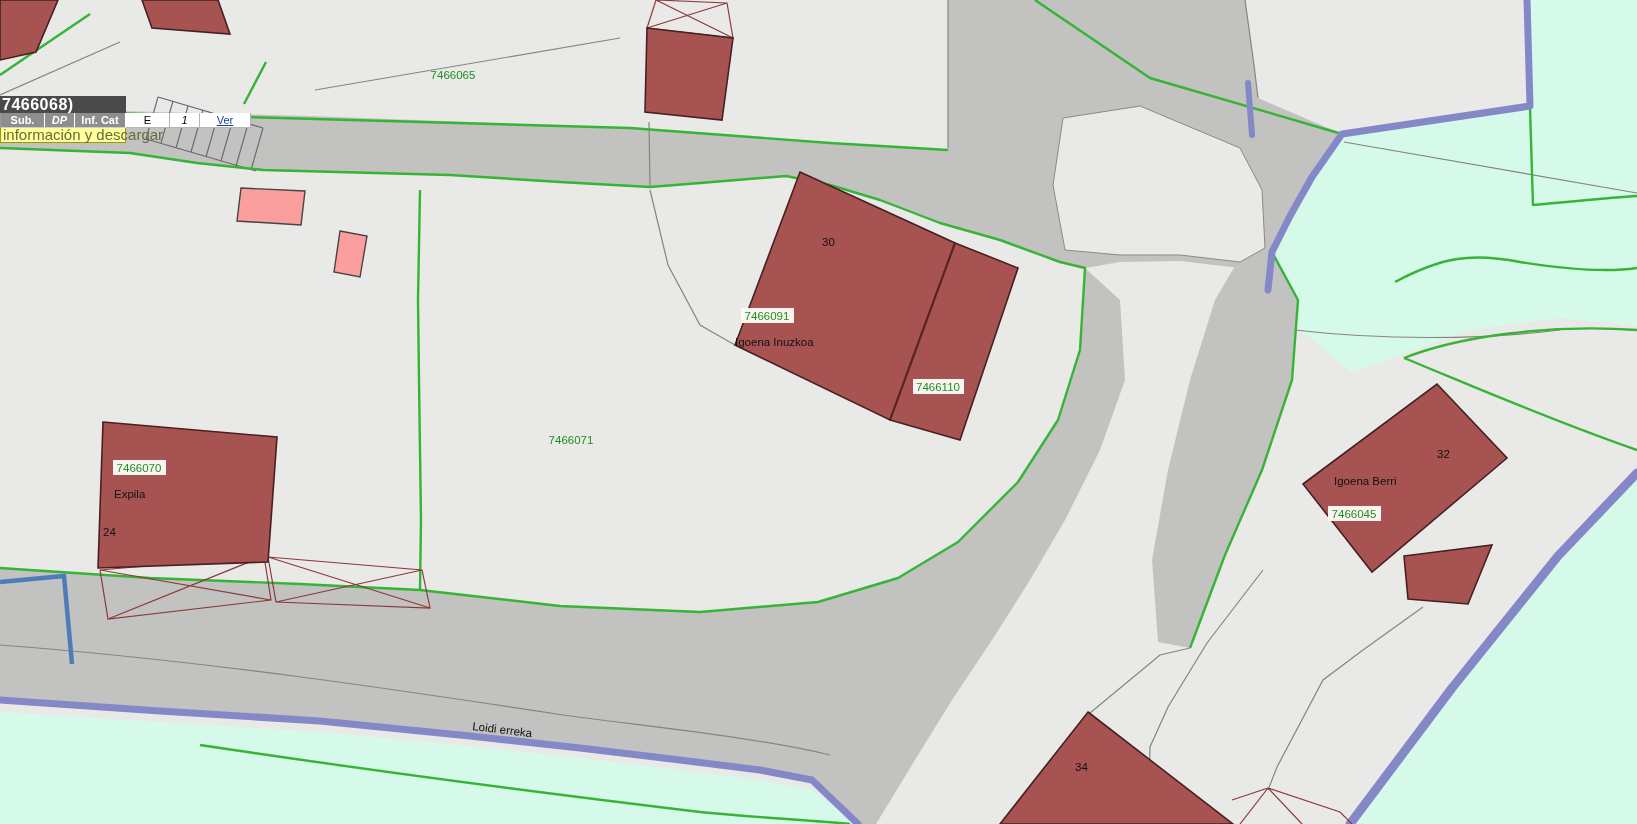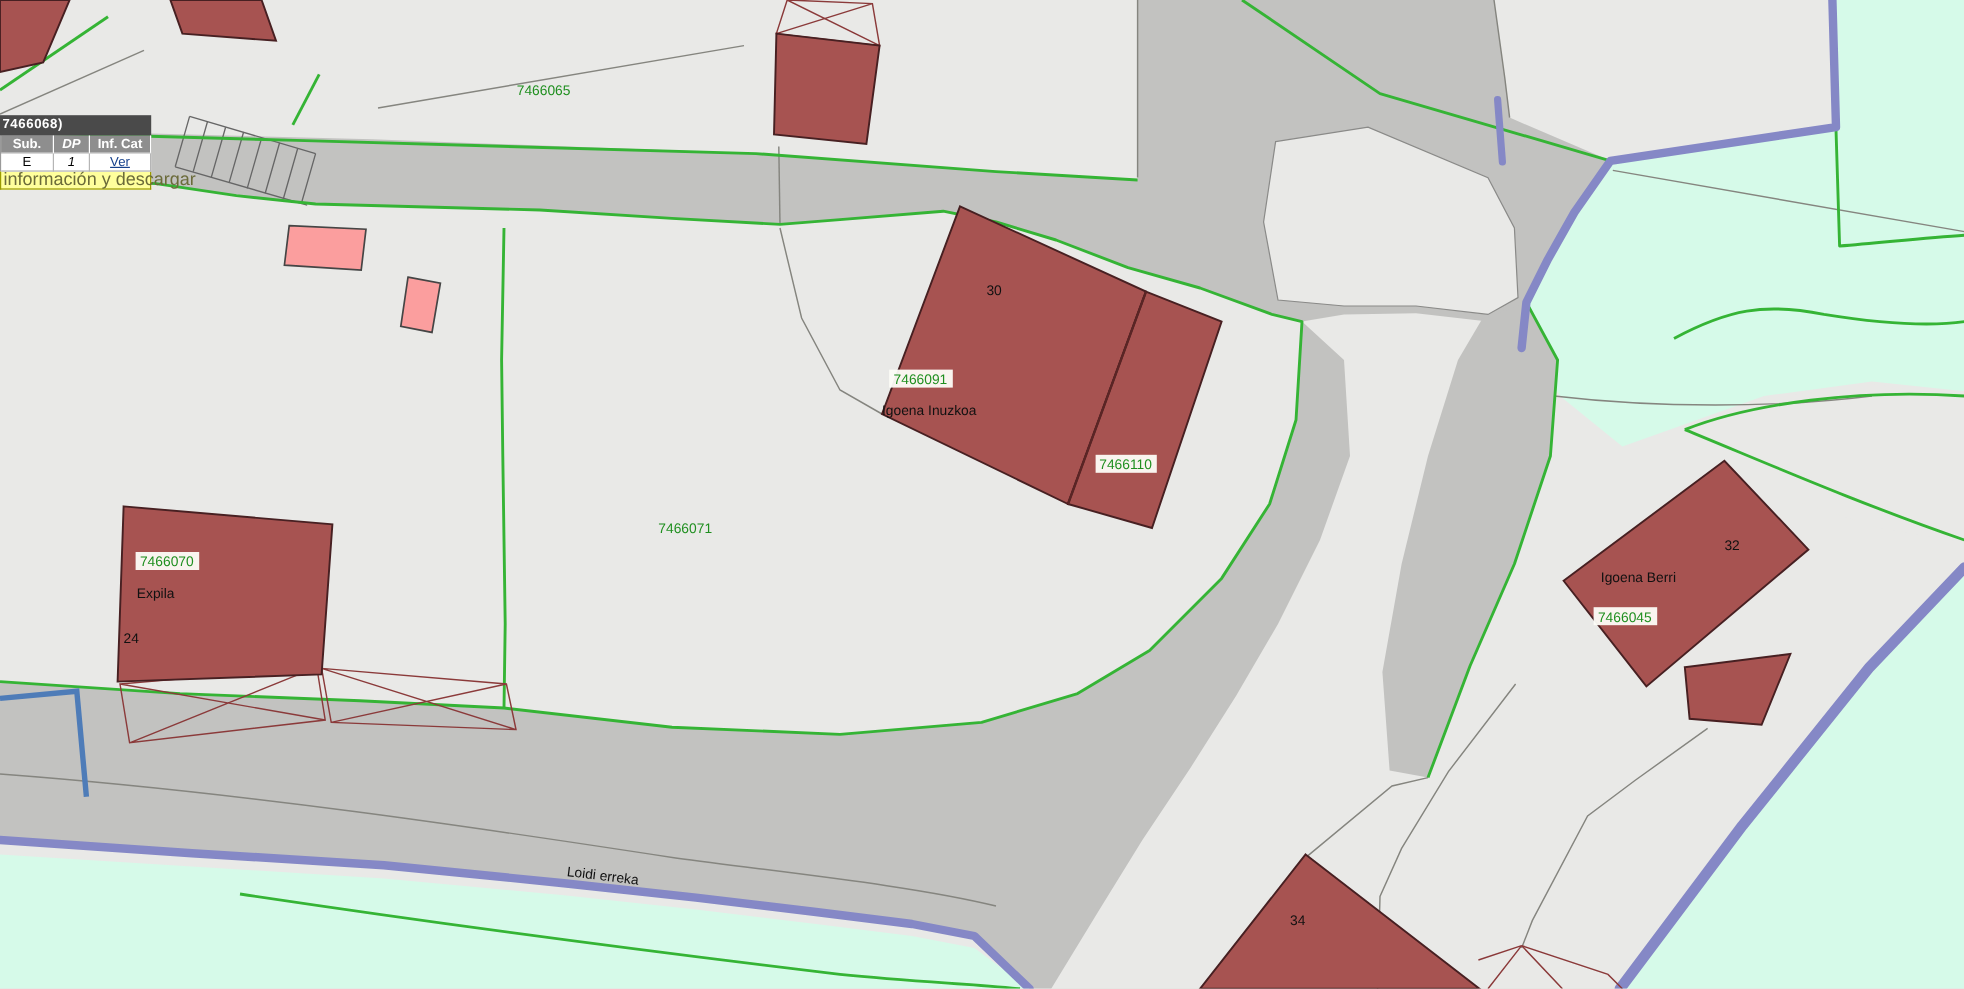--- a/index.html
+++ b/index.html
@@ -15,23 +15,23 @@
   .logo-text{margin-left:6px;line-height:1;}
   .logo-primary{font-size:27px;font-weight:bold;color:#D22B2B;letter-spacing:-1px;white-space:nowrap;}
   .logo-primary .slash{color:#1a3f8f;}
   .logo-secondary-row{display:flex;align-items:flex-end;}
   .logo-secondary{font-size:19px;font-weight:bold;color:#1a3f8f;letter-spacing:2px;}
   .logo-squiggle{margin-left:4px;margin-bottom:2px;}
 
   
   .popup{position:absolute;left:0;top:96px;width:126px;z-index:30;
          font-size:11px;color:#000;}
-  .popup-title{background:#4a4a4a;color:#fff;font-weight:bold;font-size:11px;
+  .popup-title{background:#4a4a4a;color:#fff;font-weight:bold;font-size:16px;
          height:17px;line-height:17px;padding-left:2px;letter-spacing:.5px;}
-  .popup-table{display:flex;flex-direction:column;border-left:1px solid #9a9a9a;align-items:flex-end;}
+  .popup-table{display:flex;flex-direction:row;border-left:1px solid #9a9a9a;align-items:flex-end;}
   .popup-row{display:flex;height:15px;line-height:15px;text-align:center;}
   .popup-row.head{background:#8e8e8e;color:#fff;font-weight:bold;}
   .popup-row.body{background:#fff;}
   .cell{border-right:1px solid #fff;border-bottom:1px solid #cfcfcf;box-sizing:border-box;}
   .popup-row.body .cell{border-right:1px solid #b5b5b5;border-bottom:1px solid #b5b5b5;}
   .c1{width:44px;} .c2{width:30px;font-style:italic;} .c3{width:51px;}
   .ver-link{color:#16418C;text-decoration:underline;cursor:pointer;}
   .popup-footer{background:#FFFF9C;border:1px solid #9a9a00;border-top:none;
          height:14px;line-height:14px;font-size:15px;color:#6b6b3a;
          padding-left:2px;white-space:nowrap;cursor:pointer;}

